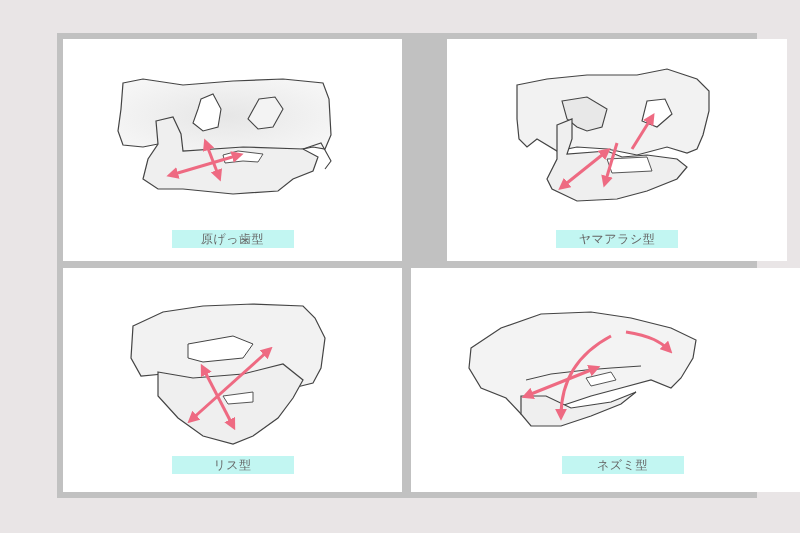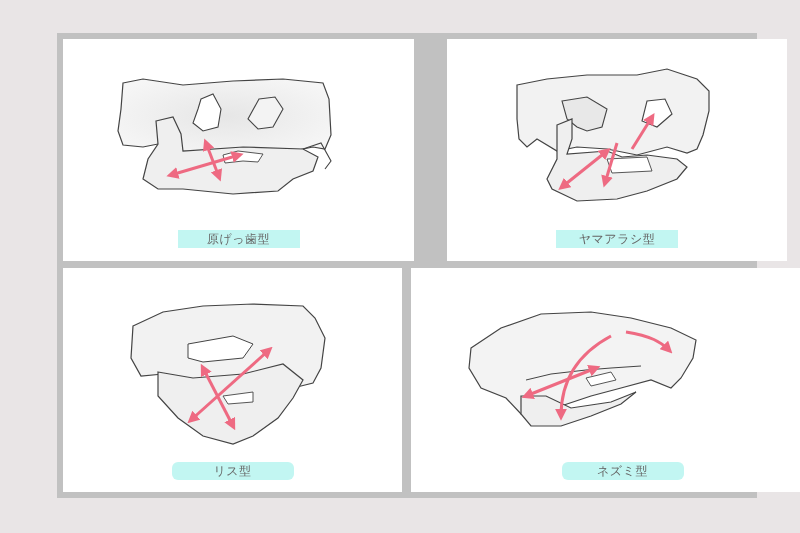--- a/index.html
+++ b/index.html
@@ -14,39 +14,39 @@
     position: absolute;
     left: 57px; top: 33px;
     width: 700px; height: 465px;
     background: #c1c1c1;
   }
   .panel {
     position: absolute;
     background: #ffffff;
     overflow: hidden;
   }
-  .p0 { left: 63px;  top: 39px;  width: 339px; height: 222px; padding-left: 12px; }
+  .p0 { left: 63px;  top: 39px;  width: 339px; height: 222px; }
   .p1 { left: 411px; top: 39px;  width: 340px; height: 222px; margin-left: 36px; }
   .p2 { left: 63px;  top: 268px; width: 339px; height: 224px; }
   .p3 { left: 411px; top: 268px; width: 400px; height: 224px; padding-left: 23px; }
   .panel svg { position: absolute; left: 0; top: 0; }
   .label {
     position: absolute;
     left: 50%;
     transform: translateX(-50%);
     width: 122px; height: 18px;
     background: #c2f6f2;
     color: #666;
     font-size: 12px;
     line-height: 18px;
     text-align: center;
     letter-spacing: 0.5px;
   }
   .p0 .label, .p1 .label { top: 191px; }
-  .p2 .label, .p3 .label { top: 194px; border-radius: 6px; }
+  .p2 .label, .p3 .label { top: 188px; }
 </style>
 </head>
 <body>
 
 <div class="frame"></div>
 
 <div class="panel p0">
   <svg width="339" height="222">
     <defs>
       <marker id="ah0" viewBox="0 0 10 10" refX="6" refY="5" markerWidth="4" markerHeight="4" orient="auto-start-reverse">

